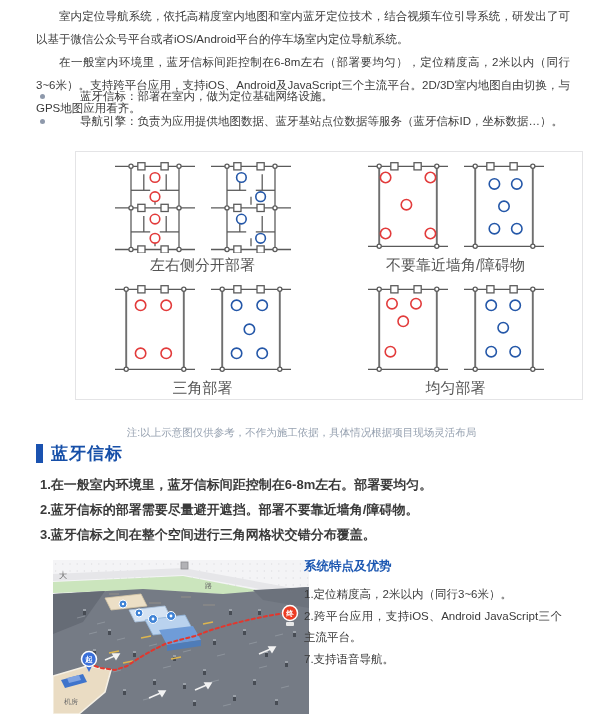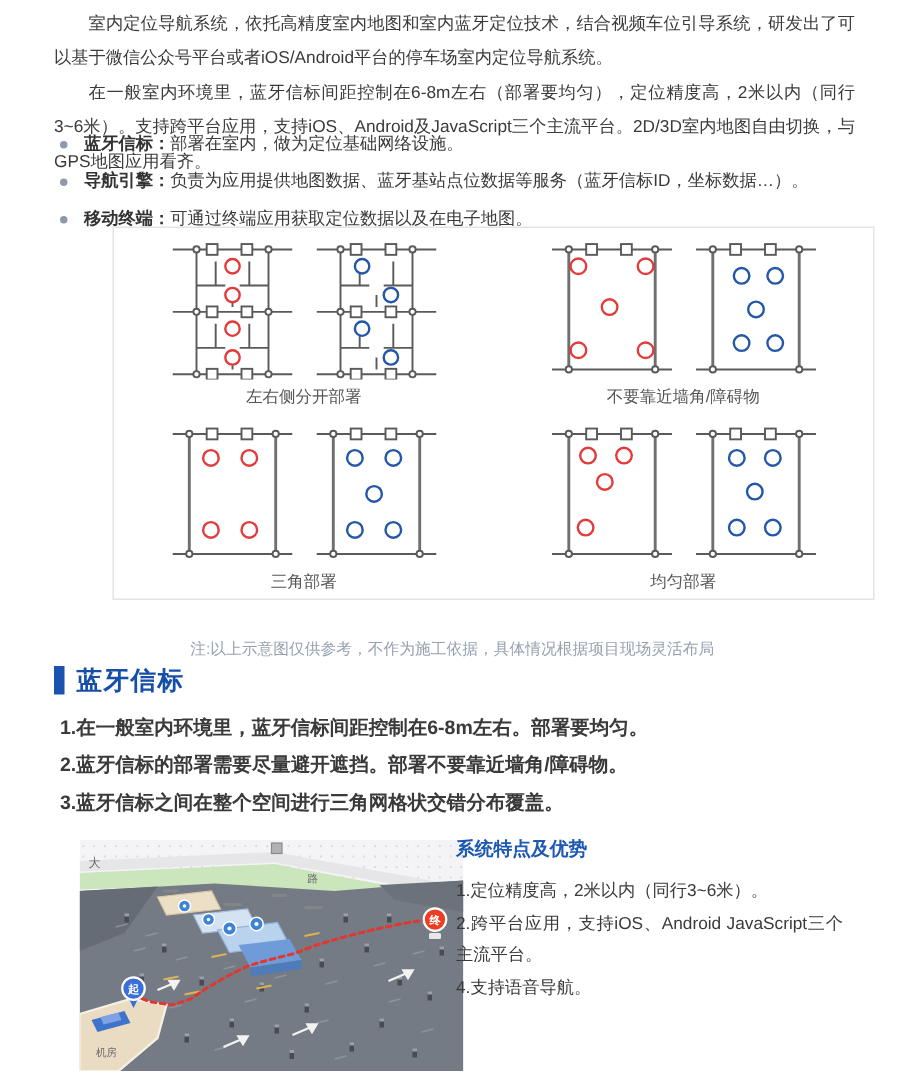--- a/index.html
+++ b/index.html
@@ -9,28 +9,28 @@
     color:#3a3a3a;overflow:hidden;
   }
   .para{position:absolute;left:36px;width:534px;font-size:11.5px;line-height:23px;
     text-indent:2em;color:#3a3a3a;text-align:justify;}
   #p1{top:5px;}
   #p2{top:51px;}
   .bullets{position:absolute;left:40px;top:84px;width:530px;}
   .bullet{position:relative;height:25px;line-height:25px;font-size:11.5px;padding-left:16px;}
   .bullet .dot{position:absolute;left:0;top:10px;width:5px;height:5px;border-radius:50%;
     background:#8e99ab;}
-  .bullet b{font-weight:bold;color:#333;}
+  .bullet b{font-weight:normal;color:#333;margin-left:24px;}
   .panel{position:absolute;left:75px;top:151px;width:508px;height:249px;
     border:1px solid #e4e4e6;box-sizing:border-box;background:#fff;
     display:grid;grid-template-columns:1fr 1fr;grid-template-rows:1fr 1fr;}
   .cell{display:flex;flex-direction:column;align-items:center;justify-content:flex-end;
     padding-bottom:4px;}
   .pair{display:flex;gap:16px;align-items:flex-end;}
-  .caption{font-size:11px;color:#555;margin-top:5px;line-height:14px;}
+  .caption{font-size:15px;color:#555;margin-top:5px;line-height:14px;}
   .note{position:absolute;left:0;top:426px;width:603px;text-align:center;
     font-size:10.5px;color:#96a1b0;}
   .sec-head{position:absolute;left:36px;top:442px;display:flex;align-items:center;}
   .sec-bar{width:7px;height:19px;background:#1a52b0;margin-right:8px;}
   .sec-title{font-size:17px;font-weight:bold;color:#164fa8;letter-spacing:1px;}
   .sec-list{position:absolute;left:40px;top:472px;width:530px;}
   .sec-item{font-size:13px;line-height:25px;color:#3a3a3a;font-weight:bold;}
   .map-wrap{position:absolute;left:53px;top:560px;width:256px;height:154px;overflow:hidden;}
   .features{position:absolute;left:304px;top:558px;width:258px;}
   .feat-title{font-size:12.5px;font-weight:bold;color:#1d58b2;margin-bottom:9px;}
@@ -44,24 +44,20 @@
 <div class="para" id="p2">在一般室内环境里，蓝牙信标间距控制在6-8m左右（部署要均匀），定位精度高，2米以内（同行3~6米）。支持跨平台应用，支持iOS、Android及JavaScript三个主流平台。2D/3D室内地图自由切换，与GPS地图应用看齐。</div>
 
 <div class="bullets">
   <div class="bullet">
     <span class="dot"></span>
     <b>蓝牙信标：</b><span>部署在室内，做为定位基础网络设施。</span>
   </div>
   <div class="bullet">
     <span class="dot"></span>
     <b>导航引擎：</b><span>负责为应用提供地图数据、蓝牙基站点位数据等服务（蓝牙信标ID，坐标数据…）。</span>
-  </div>
-  <div class="bullet">
-    <span class="dot"></span>
-    <b>移动终端：</b><span>可通过终端应用获取定位数据以及在电子地图。</span>
   </div>
 </div>
 
 <div class="panel">
 
   <div class="cell">
     <div class="pair">
       <svg width="80" height="95" viewBox="0 0 100 118">
         <g stroke="#5a5a5a" stroke-width="1.6" fill="none">
           <line x1="0" y1="10" x2="100" y2="10"></line>
@@ -473,14 +469,14 @@
     <circle cx="237" cy="53" r="7.5" fill="#ec3d24" stroke="#ffffff" stroke-width="1.5"></circle>
     <text x="237" y="56" font-size="7.5" fill="#ffffff" text-anchor="middle" font-weight="bold">终</text>
   </g>
 </svg>
 </div>
 
 <div class="features">
   <div class="feat-title">系统特点及优势</div>
   <div class="feat-item">1.定位精度高，2米以内（同行3~6米）。</div>
   <div class="feat-item">2.跨平台应用，支持iOS、Android JavaScript三个主流平台。</div>
-  <div class="feat-item">4.支持语音导航。</div>
+  <div class="feat-item">7.支持语音导航。</div>
 </div>
 
 </body></html>

